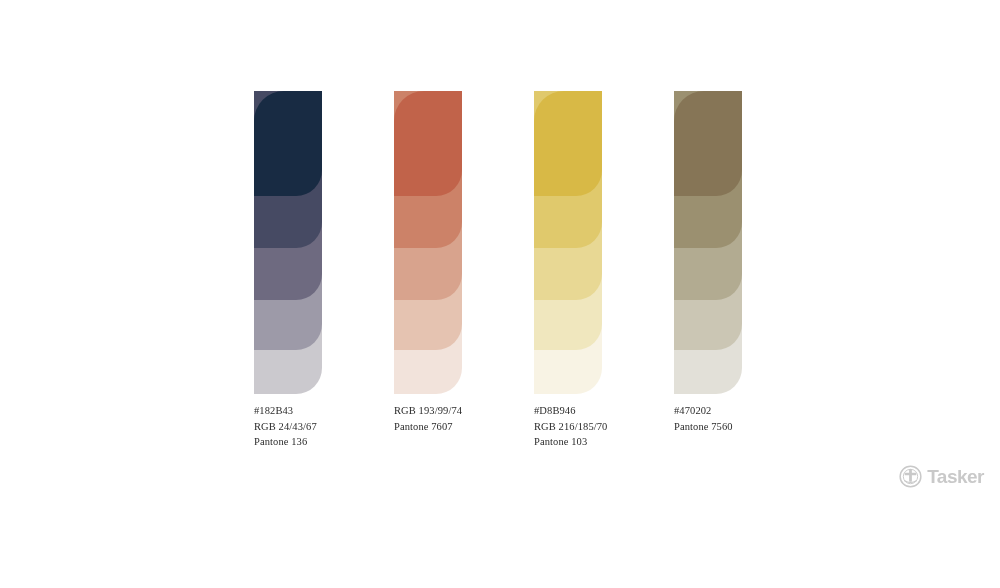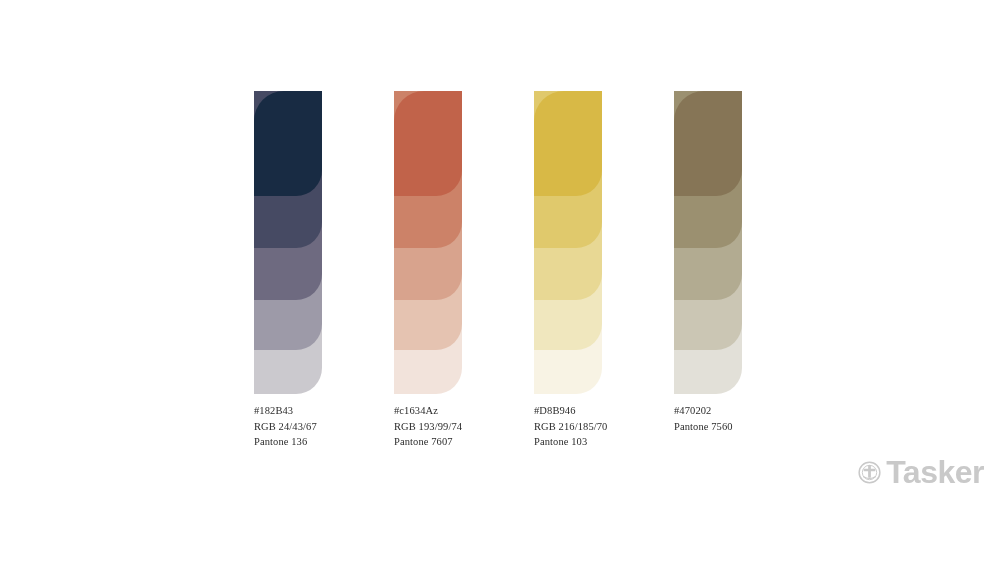--- a/index.html
+++ b/index.html
@@ -91,21 +91,21 @@
   }
 
   #watermark .mark-icon {
     width: 23px;
     height: 23px;
     display: block;
   }
 
   #watermark .mark-text {
     font-family: "Liberation Sans", "DejaVu Sans", sans-serif;
-    font-size: 32px;
+    font-size: 19px;
     font-weight: bold;
     color: #c9c9c9;
     letter-spacing: -0.5px;
     line-height: 1;
   }
 </style>
 </head>
 <body>
 
 <div id="palette-board">
@@ -127,21 +127,20 @@
       </div>
       <div class="palette-column">
         <div class="swatch-stack">
           <div class="swatch is-first" style="background: rgb(193, 99, 74); top: 0px; height: 105px; z-index: 5;"></div>
           <div class="swatch" style="background: rgb(204, 130, 104); top: 0px; height: 157px; z-index: 4;"></div>
           <div class="swatch" style="background: rgb(216, 163, 141); top: 0px; height: 209px; z-index: 3;"></div>
           <div class="swatch" style="background: rgb(229, 195, 177); top: 0px; height: 259px; z-index: 2;"></div>
           <div class="swatch is-last" style="background: rgb(242, 227, 219); top: 0px; height: 303px; z-index: 1;"></div>
         </div>
         <div class="column-caption">
-          <div class="caption-line">#c1634Az</div>
           <div class="caption-line">RGB 193/99/74</div>
           <div class="caption-line">Pantone 7607</div>
         </div>
       </div>
       <div class="palette-column">
         <div class="swatch-stack">
           <div class="swatch is-first" style="background: rgb(216, 185, 70); top: 0px; height: 105px; z-index: 5;"></div>
           <div class="swatch" style="background: rgb(224, 201, 108); top: 0px; height: 157px; z-index: 4;"></div>
           <div class="swatch" style="background: rgb(232, 216, 148); top: 0px; height: 209px; z-index: 3;"></div>
           <div class="swatch" style="background: rgb(240, 231, 190); top: 0px; height: 259px; z-index: 2;"></div>

